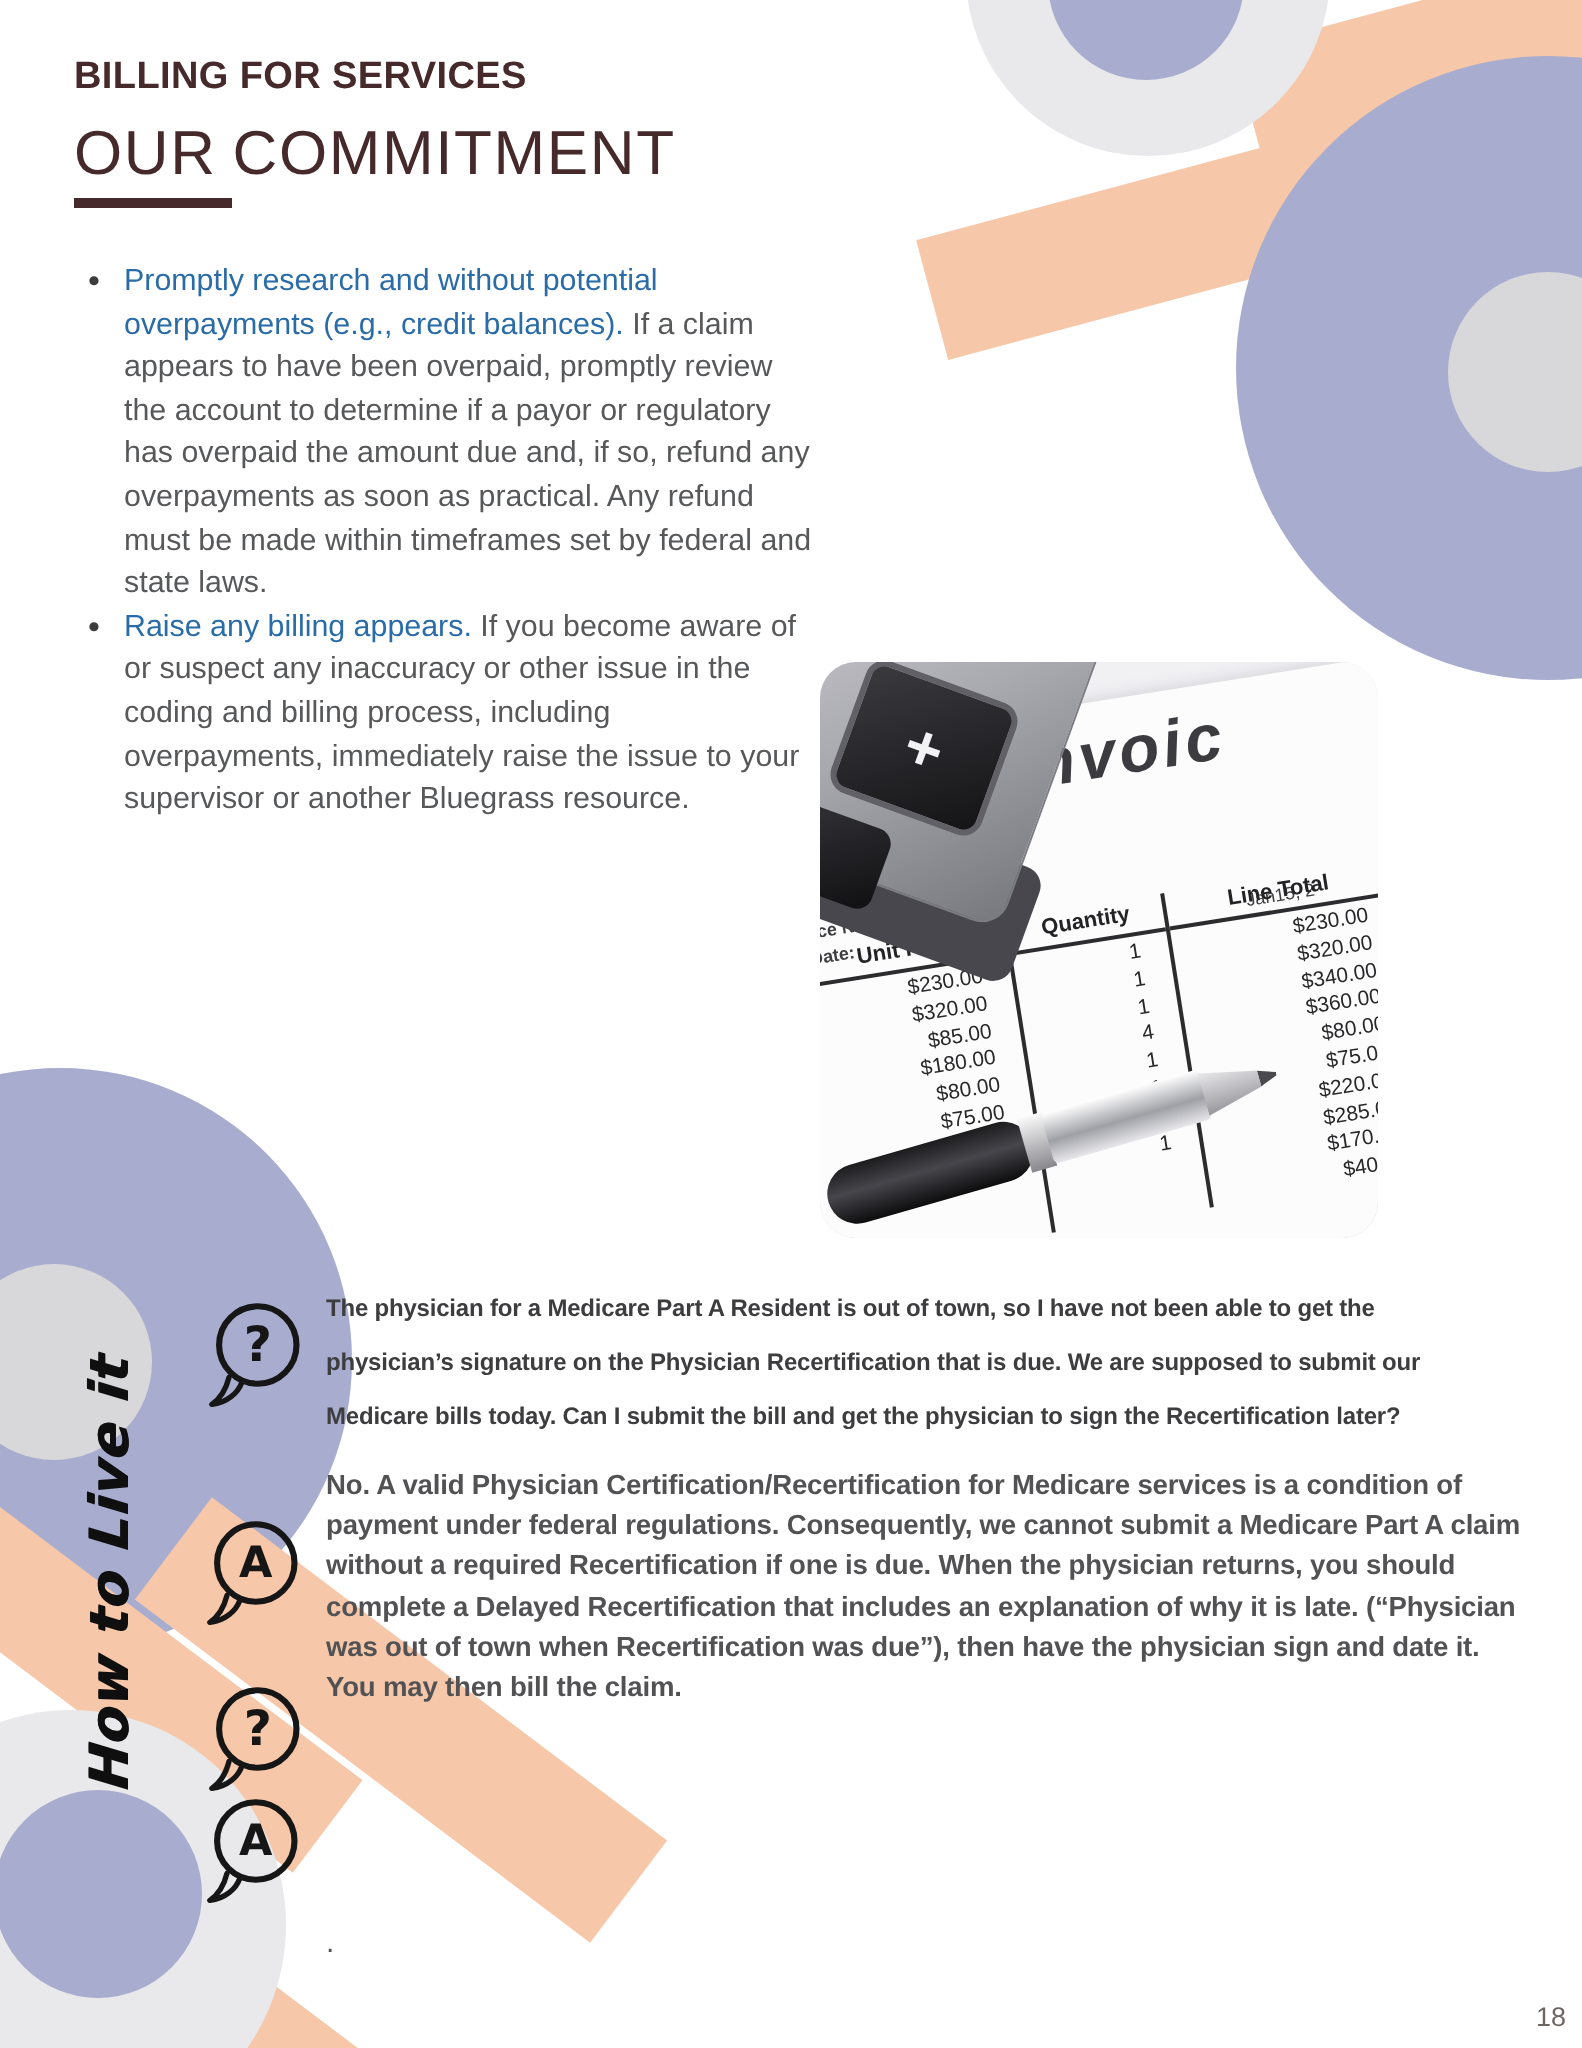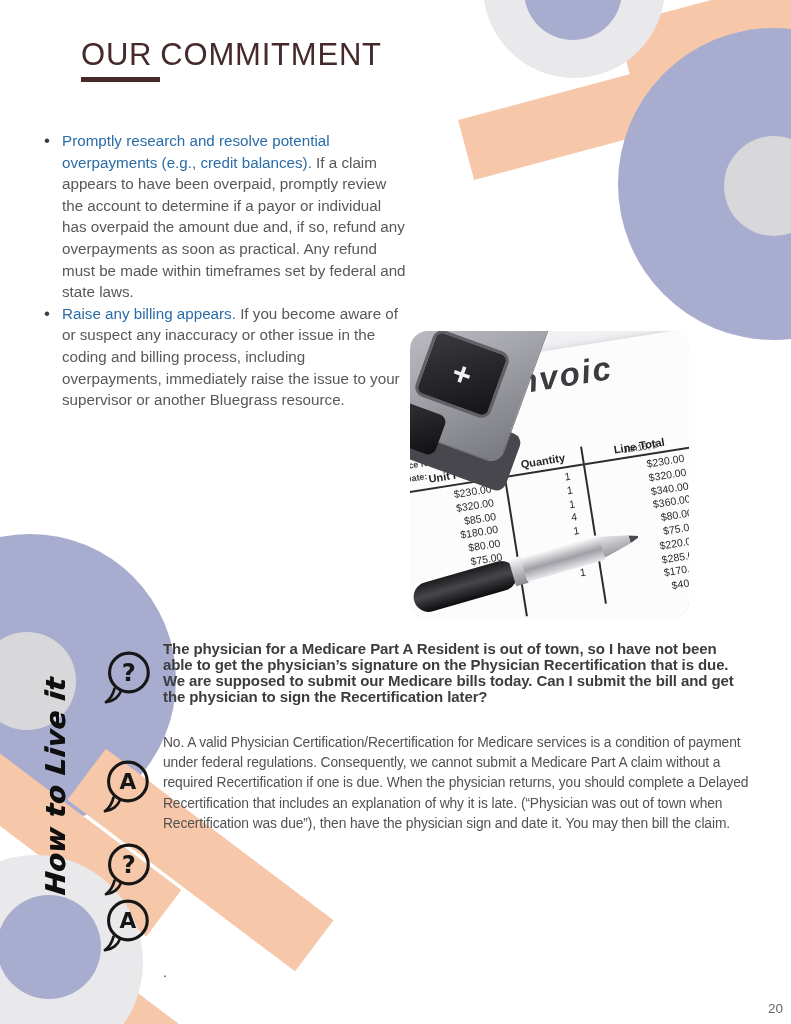--- a/index.html
+++ b/index.html
@@ -27,21 +27,21 @@
   .bl-stripeA{left:-70px;top:806px;width:260px;height:58px;transform:rotate(37deg);}
   .bl-stripeB{left:58px;top:828px;width:285px;height:64px;transform:rotate(37deg);}
   .bl-stripeC{left:-12px;top:976px;width:235px;height:58px;transform:rotate(37deg);}
   .bl-gray{left:-72px;top:855px;width:215px;height:215px;}
   .bl-inner{left:-3px;top:895px;width:104px;height:104px;}
 
   
   .header{position:absolute;left:37px;top:28px;z-index:2;}
   .kicker{font-size:19px;font-weight:700;color:#46292a;letter-spacing:.2px;}
   .title{font-size:31px;font-weight:400;color:#46292a;letter-spacing:.8px;margin-top:9px;}
-  .title .u{display:inline-block;border-bottom:5px solid #46292a;padding-bottom:4px;padding-right:8px;margin-left:44px;}
+  .title .u{display:inline-block;border-bottom:5px solid #46292a;padding-bottom:4px;padding-right:8px;}
 
   
   .bullets{position:absolute;left:40px;top:130px;width:366px;z-index:2;}
   .bullets .li{position:relative;padding-left:22px;font-size:15.2px;line-height:21.6px;color:#57585a;}
   .bullets .li::before{content:"\2022";position:absolute;left:4px;top:0;color:#3c3c3e;font-size:17px;}
   .lead{color:#2a6ca8;}
 
   
   .photo{position:absolute;left:410px;top:331px;width:279px;height:288px;border-radius:18px;
          overflow:hidden;z-index:1;
@@ -84,22 +84,22 @@
             clip-path:polygon(0 0,100% 40%,100% 60%,0 100%);}
 
   
   .qa-icon{position:absolute;width:54px;height:58px;z-index:2;}
   .qa-icon circle{fill:none;stroke:#161616;stroke-width:3.4px;}
   .qa-icon path{fill:none;stroke:#161616;stroke-width:3px;stroke-linecap:round;stroke-linejoin:round;}
   .qa-icon text{font-weight:700;fill:#161616;text-anchor:middle;font-family:"DejaVu Sans",sans-serif;}
   .qa-icon.q text{font-size:27px;}
   .qa-icon.a text{font-size:24px;}
   .qa-text{position:absolute;left:163px;z-index:2;letter-spacing:-.1px;}
-  .qa-text.q{font-weight:700;color:#3d3d3f;font-size:15px;line-height:16px;width:585px;}
-  .qa-text.a{font-weight:400;color:#525254;font-size:13.8px;line-height:20.2px;width:604px;}
+  .qa-text.q{font-weight:700;color:#3d3d3f;font-size:12px;line-height:27px;width:585px;}
+  .qa-text.a{font-weight:700;color:#525254;font-size:13.8px;line-height:20.2px;width:604px;}
   .pos-q1i{left:101px;top:648px;} .pos-q1t{top:641px;}
   .pos-a1i{left:100px;top:757px;} .pos-a1t{top:733px;}
   .pos-q2i{left:101px;top:840px;} .pos-q2t{top:856px;}
   .pos-a2i{left:100px;top:896px;} .pos-a2t{top:897px;}
   .stray{position:absolute;left:163px;top:963px;font-size:15px;color:#525254;z-index:2;}
 
   
   .vlabel{position:absolute;left:40px;top:893px;transform:rotate(-90deg) skewX(-6deg);
           transform-origin:0 0;white-space:nowrap;font-size:27px;font-weight:700;font-style:italic;
           color:#0f0f0f;letter-spacing:.5px;z-index:2;font-family:"DejaVu Sans",sans-serif;
@@ -120,28 +120,29 @@
   <div class="decor mgray circle tr-big-inner"></div>
   <div class="decor peri circle ml-circle"></div>
   <div class="decor mgray circle ml-inner"></div>
   <div class="decor peach bl-stripeA"></div>
   <div class="decor peach bl-stripeB"></div>
   <div class="decor peach bl-stripeC"></div>
   <div class="decor lgray circle bl-gray"></div>
   <div class="decor peri circle bl-inner"></div>
 
   <div class="header">
+    <div class="kicker">BILLING FOR SERVICES</div>
     <div class="title">
       <span class="u">OUR</span><span>COMMITMENT</span>
     </div>
   </div>
 
   <div class="bullets">
     <div class="li">
-      <span class="lead">Promptly research and resolve potential overpayments (e.g., credit balances).</span><span> If a claim appears to have been overpaid, promptly review the account to determine if a payor or individual has overpaid the amount due and, if so, refund any overpayments as soon as practical. Any refund must be made within timeframes set by federal and state laws.</span>
+      <span class="lead">Promptly research and without potential overpayments (e.g., credit balances).</span><span> If a claim appears to have been overpaid, promptly review the account to determine if a payor or regulatory has overpaid the amount due and, if so, refund any overpayments as soon as practical. Any refund must be made within timeframes set by federal and state laws.</span>
     </div>
     <div class="li">
       <span class="lead">Raise any billing appears.</span><span> If you become aware of or suspect any inaccuracy or other issue in the coding and billing process, including overpayments, immediately raise the issue to your supervisor or another Bluegrass resource.</span>
     </div>
   </div>
 
   <div class="photo">
     <div class="paper2"></div>
     <div class="paper">
       <div class="inv-title">Invoic</div>
@@ -232,14 +233,14 @@
   </svg>
 
   <svg class="qa-icon a pos-a2i" viewBox="0 0 60 62">
     <path d="M15 44 C 13.5 50 10.5 55.5 5.5 59 C 14 58 20 52.5 22 47"></path>
     <circle cx="31" cy="26" r="21.5"></circle>
     <text x="31" y="34">A</text>
   </svg>
 
   <div class="stray">.</div>
 
-  <div class="pagenum">20</div>
+  <div class="pagenum">18</div>
 </div>
 
 </body></html>

